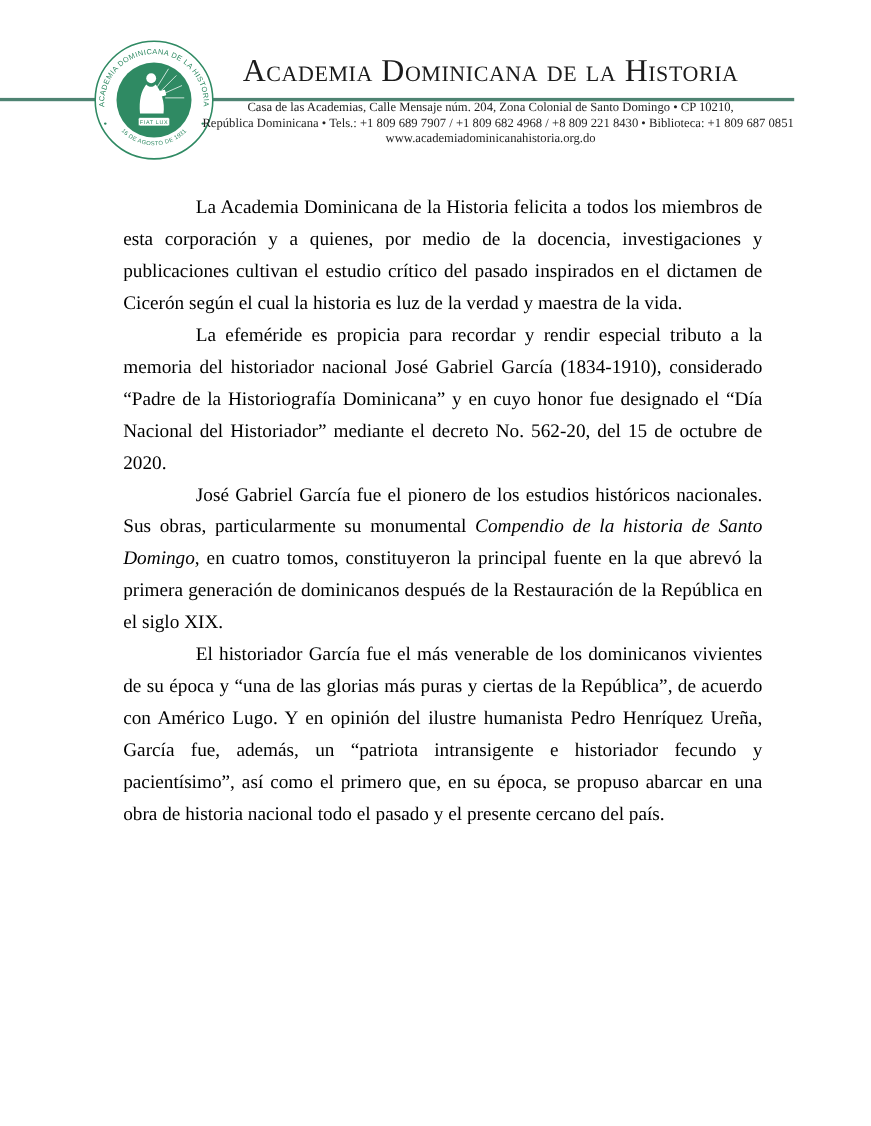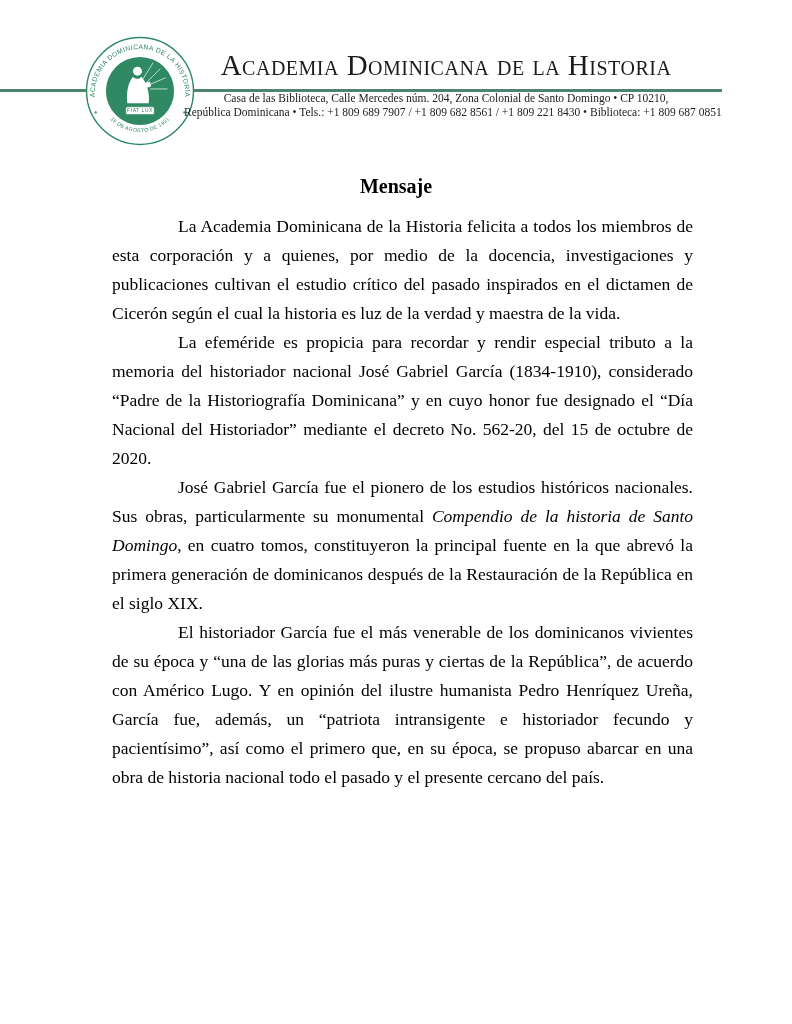--- a/index.html
+++ b/index.html
@@ -99,31 +99,31 @@
           <rect x="57.5" y="46.5" width="8" height="5.2" rx="0.8" transform="rotate(-14 61.5 49)"></rect>
         </g>
         <rect x="41" y="70.5" width="28" height="7.6" rx="1.6" fill="#ffffff" stroke="#2f8a63" stroke-width="0.6"></rect>
         <text x="55" y="76" text-anchor="middle" font-family="Liberation Sans, sans-serif" font-size="4.8" fill="#2f8a63" letter-spacing="0.6">FIAT LUX</text>
       </svg>
     </div>
 
     <div class="head-text">
       <div class="org-title">Academia Dominicana de la Historia</div>
       <div class="address">
-        <div>Casa de las Biblioteca, Calle Mercedes núm. 204, Zona Colonial de Santo Domingo • CP 10210,</div>
-        <div>República Dominicana • Tels.: +1 809 689 7907 /  +1 809 682 8561 /  +1 809 221 8430 • Biblioteca: +1 809 687 0851</div>
+        <div>Casa de las Academias, Calle Mensaje núm. 204, Zona Colonial de Santo Domingo • CP 10210,</div>
+        <div>República Dominicana • Tels.: +1 809 689 7907 /  +1 809 682 4968 /  +8 809 221 8430 • Biblioteca: +1 809 687 0851</div>
+        <div>www.academiadominicanahistoria.org.do</div>
       </div>
     </div>
 
   </header>
 
   <main>
 
     <div class="doc-title">
-      <div>Mensaje</div>
     </div>
 
     <div class="body-text">
       <p><span>La Academia Dominicana de la Historia felicita a todos los miembros de esta corporación y a quienes, por medio de la docencia, investigaciones y publicaciones cultivan el estudio crítico del pasado inspirados en el dictamen de Cicerón según el cual la historia es luz de la verdad y maestra de la vida.</span></p>
       <p><span>La efeméride es propicia para recordar y rendir especial tributo a la memoria del historiador nacional José Gabriel García (1834-1910), considerado “Padre de la Historiografía Dominicana” y en cuyo honor fue designado el “Día Nacional del Historiador” mediante el decreto No. 562-20, del 15 de octubre de 2020.</span></p>
       <p><span>José Gabriel García fue el pionero de los estudios históricos nacionales. Sus obras, particularmente su monumental </span><span class="it">Compendio de la historia de Santo Domingo</span><span>, en cuatro tomos, constituyeron la principal fuente en la que abrevó la primera generación de dominicanos después de la Restauración de la República en el siglo XIX.</span></p>
       <p><span>El historiador García fue el más venerable de los dominicanos vivientes de su época y “una de las glorias más puras y ciertas de la República”, de acuerdo con Américo Lugo. Y en opinión del ilustre humanista Pedro Henríquez Ureña, García fue, además, un “patriota intransigente e historiador fecundo y pacientísimo”, así como el primero que, en su época, se propuso abarcar en una obra de historia nacional todo el pasado y el presente cercano del país.</span></p>
     </div>
 
   </main>

